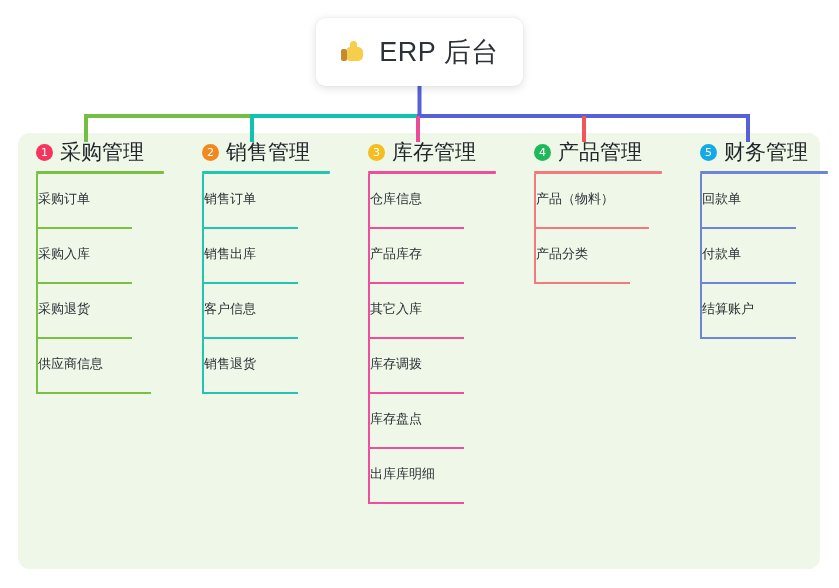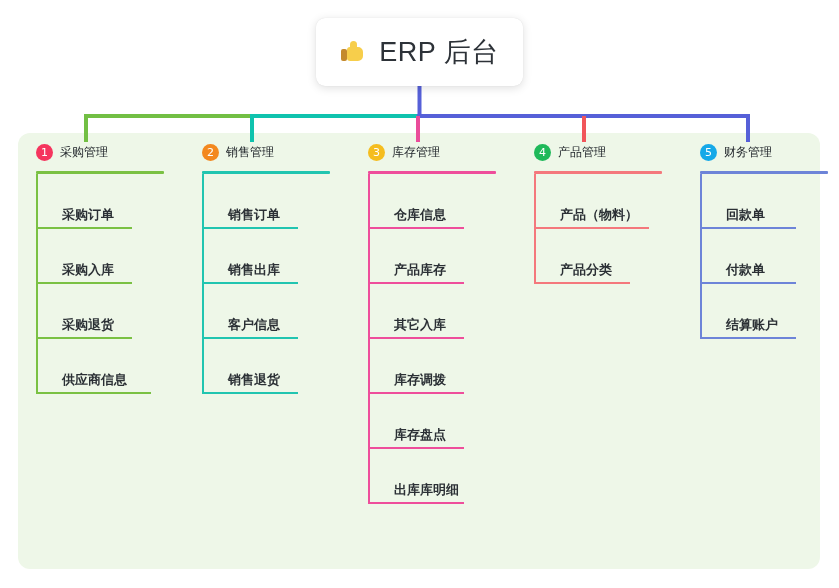--- a/index.html
+++ b/index.html
@@ -135,21 +135,21 @@
     height: 17px;
     border-radius: 50%;
     color: #ffffff;
     font-size: 11px;
     line-height: 17px;
     text-align: center;
     font-family: "DejaVu Sans", sans-serif;
     flex: none;
   }
   .col-title {
-    font-size: 12px;
+    font-size: 21px;
     color: #21262b;
     white-space: nowrap;
   }
   .col-rule {
     height: 3px;
     margin-left: 18px;
     width: 128px;
     border-radius: 1px;
   }
   .items {
@@ -162,23 +162,22 @@
     left: 0;
     top: 0;
     width: 2px;
     bottom: 0;
   }
   .item {
     position: relative;
     height: 55px;
     box-sizing: border-box;
     display: flex;
-    align-items: flex-end;
-    padding-left: 26px;
-    font-weight: bold;
+    align-items: center;
+    padding-left: 2px;
   }
   .item-label {
     font-size: 13px;
     color: #2b3035;
     white-space: nowrap;
     padding-bottom: 5px;
   }
   .item-rule {
     position: absolute;
     left: 0;

